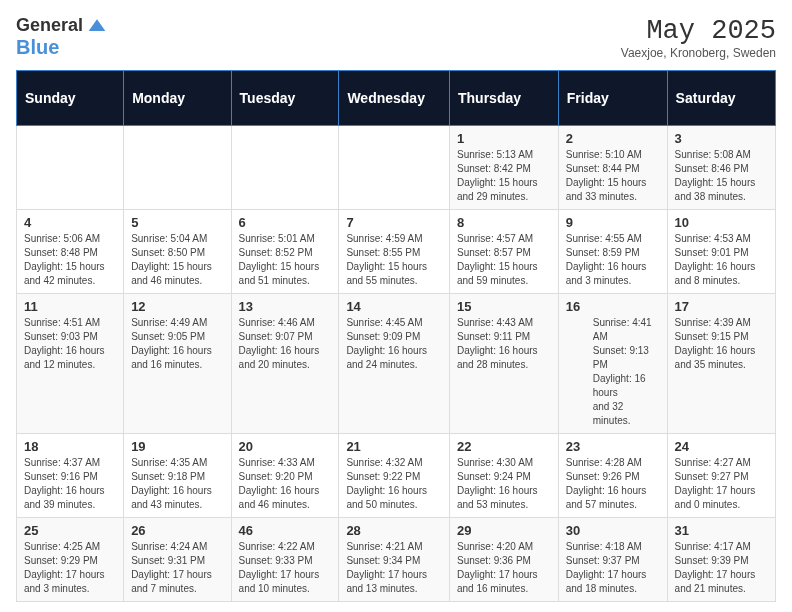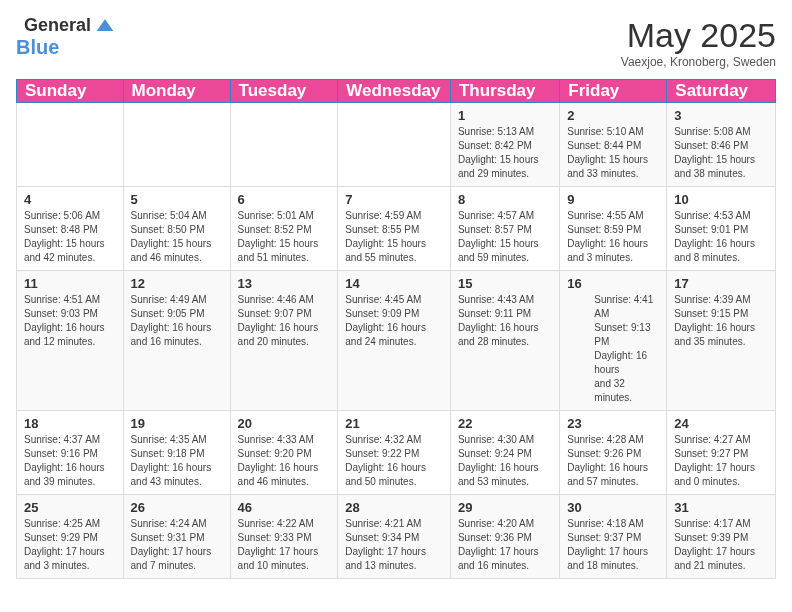--- a/index.html
+++ b/index.html
@@ -37,39 +37,40 @@
     }
     .logo-icon {
       width: 20px;
       height: 20px;
       margin-left: 4px;
     }
     .title-block {
       text-align: right;
     }
     .month-title {
-      font-size: 34px;
+      font-size: 27px;
       font-weight: normal;
       color: #333;
+      font-family: Liberation Mono, monospace;
     }
     .location-title {
       font-size: 12px;
       color: #555;
     }
     .calendar {
       width: 100%;
       border-collapse: collapse;
       border: 1px solid #ccc;
     }
     .calendar th {
-      background-color: #ec4899;
+      background-color: #0f172a;
       color: #fff;
-      font-size: 17px;
+      font-size: 14px;
       font-weight: bold;
-      padding: 1px 8px;
+      padding: 19px 8px;
       text-align: left;
       border: 1px solid #3a80c9;
     }
     .calendar td {
       vertical-align: top;
       padding: 5px 7px;
       border: 1px solid #ddd;
       width: 113px;
       min-height: 80px;
       font-size: 10.5px;
@@ -97,21 +98,21 @@
     .empty-cell {
       background: #fff !important;
     }
   </style>
 </head>
 <body>
 
 <div class="header">
   <div class="logo">
     <div class="logo-text">
-      <span style="display:flex;align-items:flex-start;margin-left:8px;">
+      <span style="display:flex;align-items:flex-start;">
         <span class="logo-general">General</span>
         <svg class="logo-icon" viewBox="0 0 24 20" fill="none" xmlns="http://www.w3.org/2000/svg">
           <polygon points="12,2 22,16 2,16" fill="#4a90d9"></polygon>
         </svg>
       </span>
       <span class="logo-blue">Blue</span>
     </div>
   </div>
   <div class="title-block">
     <div class="month-title">May 2025</div>

